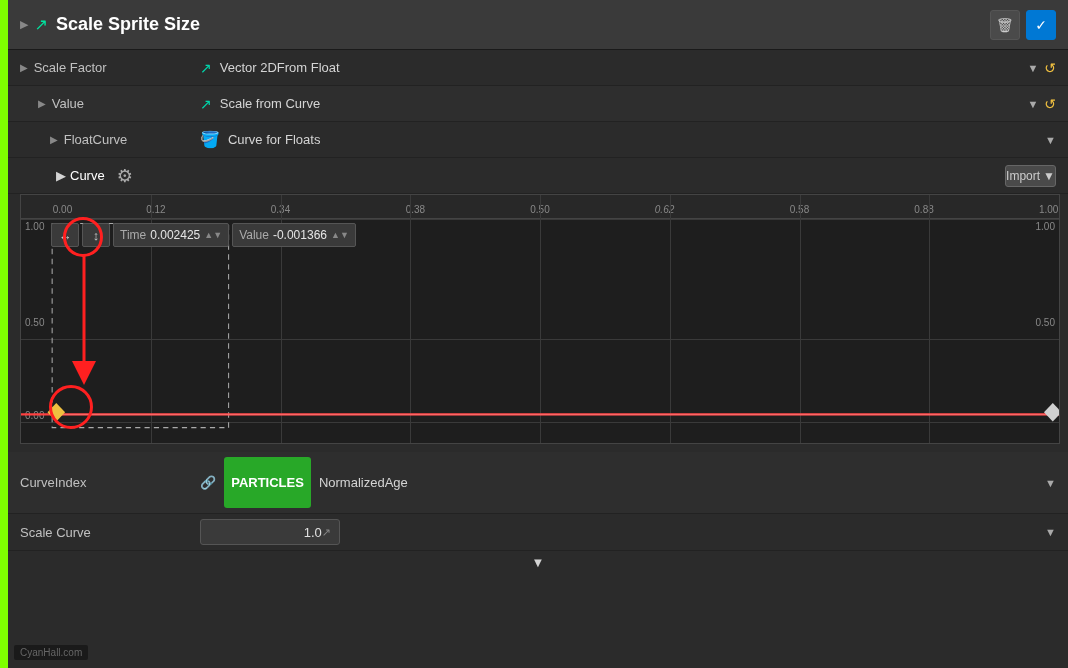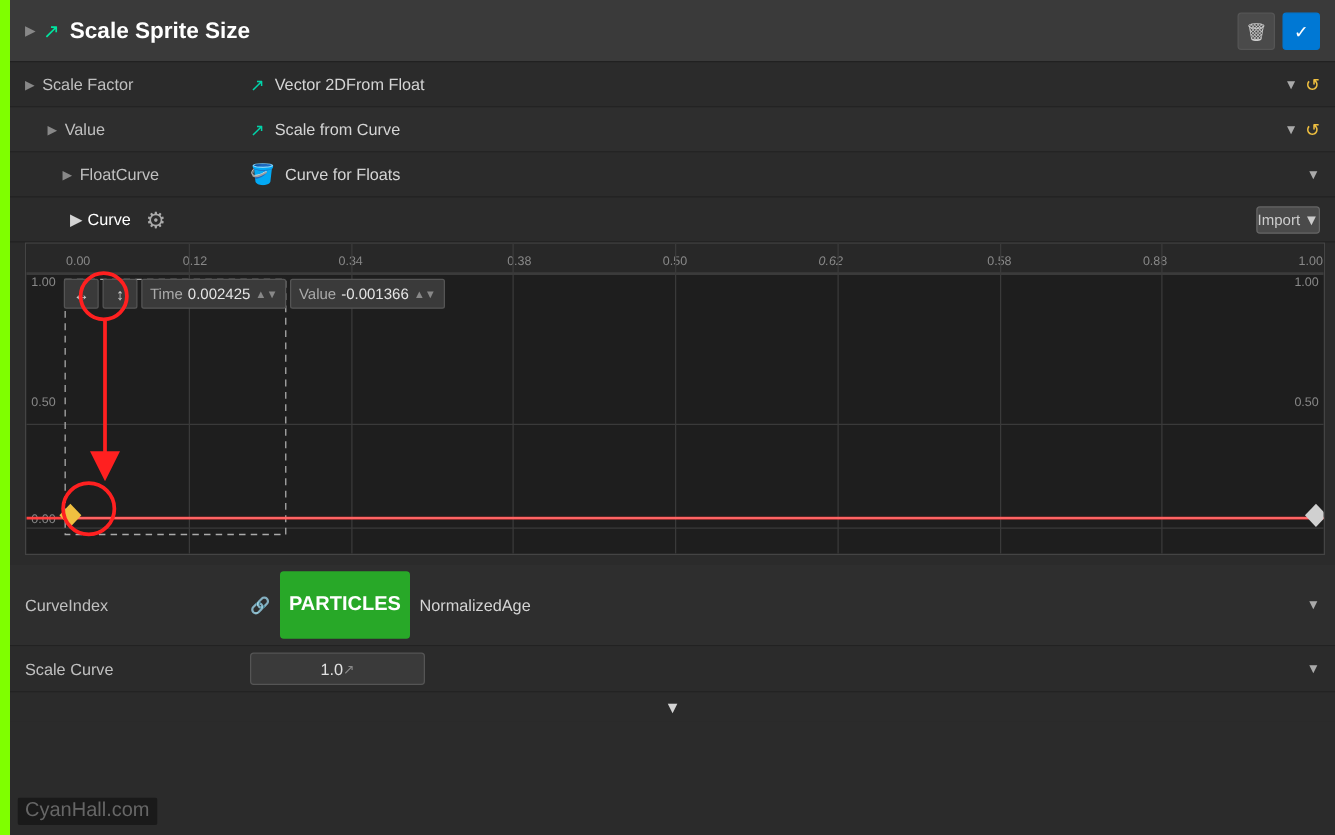--- a/index.html
+++ b/index.html
@@ -303,46 +303,46 @@
     }
 
     
     .bottom-rows {
       background: #2b2b2b;
     }
 
     .particles-badge {
       background: #28a828;
       color: white;
-      font-size: 16px;
+      font-size: 13px;
       font-weight: bold;
       padding: 18px 7px;
       border-radius: 3px;
     }
 
     .scale-input {
       background: #3a3a3a;
       border: 1px solid #555;
       border-radius: 3px;
       color: #e0e0e0;
       padding: 3px 8px;
       min-width: 140px;
       height: 26px;
       display: flex;
       align-items: center;
-      justify-content: center;
+      justify-content: flex-end;
       font-size: 13px;
     }
 
     
     .watermark {
       position: fixed;
       bottom: 8px;
       left: 14px;
-      font-size: 16px;
+      font-size: 10px;
       color: #666;
       background: #1a1a1a;
       padding: 2px 6px;
       border-radius: 2px;
     }
 
     
     .bottom-expand {
       display: flex;
       justify-content: center;

